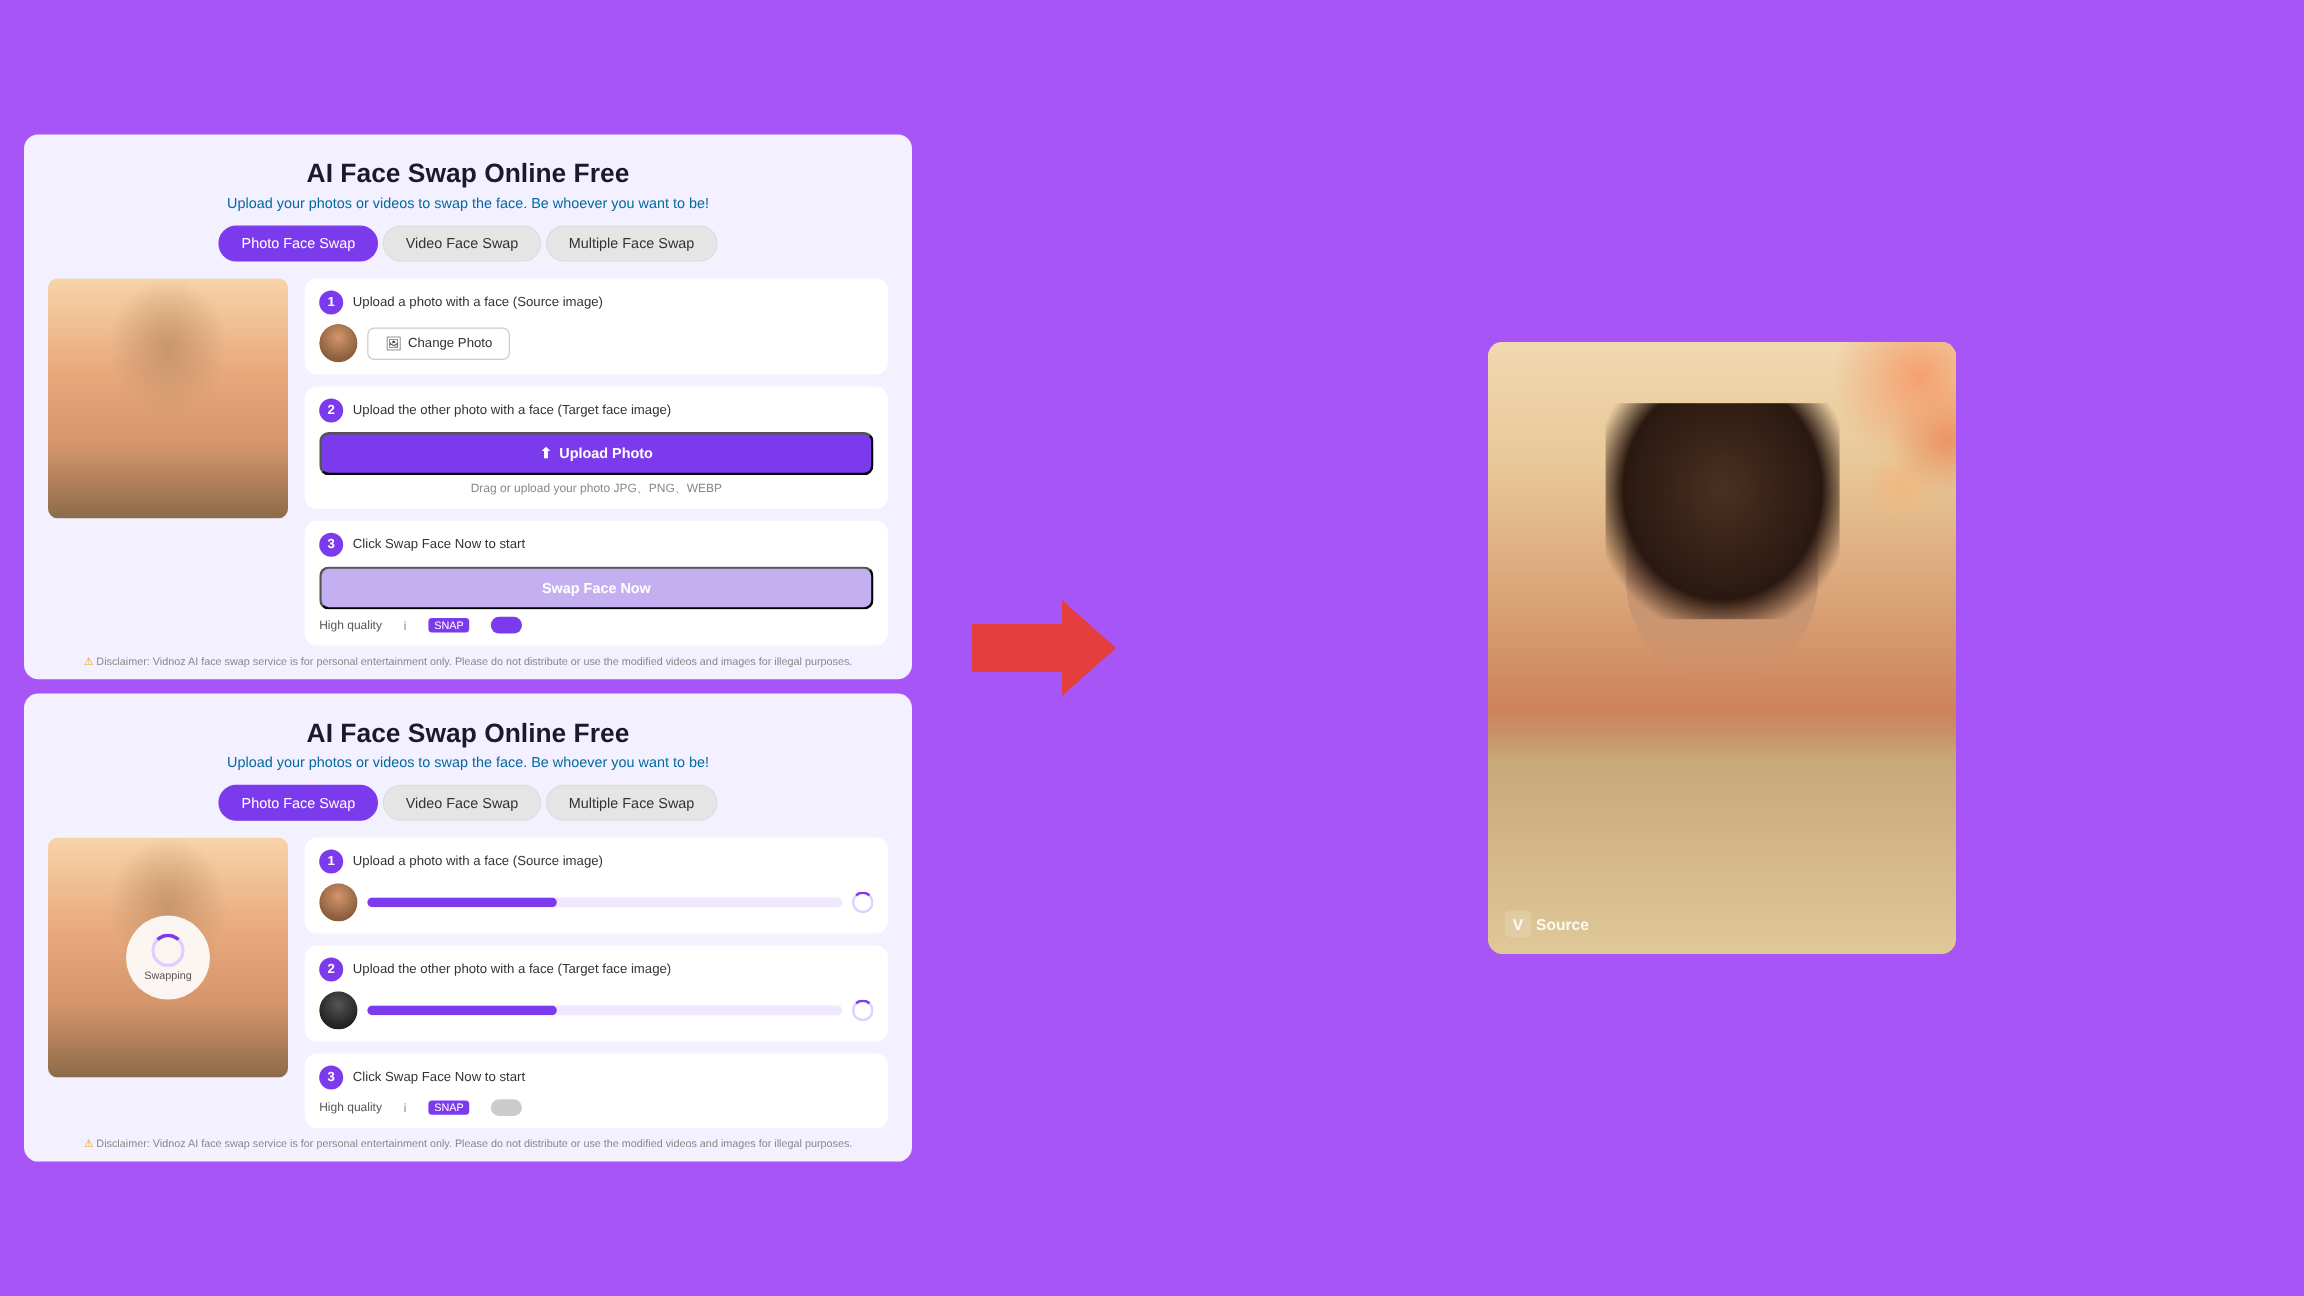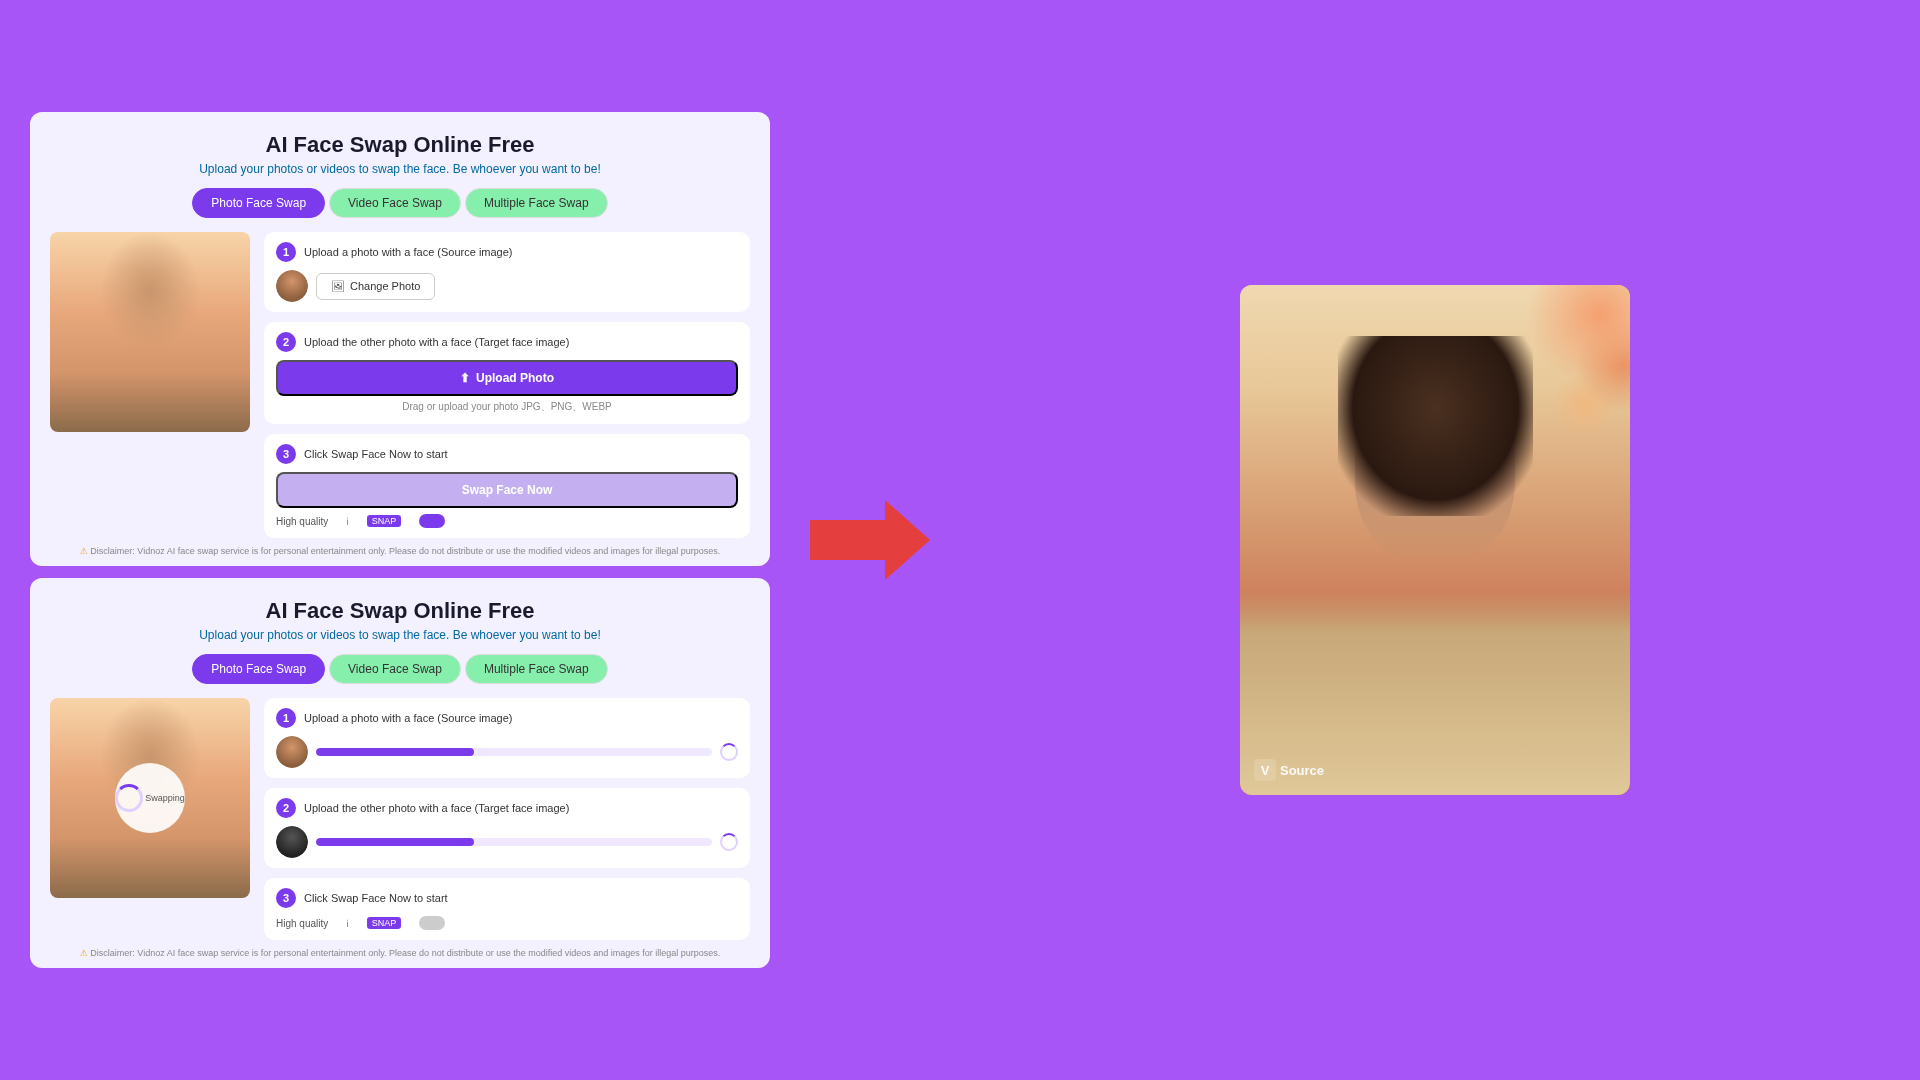--- a/index.html
+++ b/index.html
@@ -13,21 +13,21 @@
       font-family: -apple-system, BlinkMacSystemFont, 'Segoe UI', sans-serif;
       overflow: hidden;
     }
 
     
     .left-panel {
       width: 790px;
       height: 1064px;
       display: flex;
       flex-direction: column;
-      align-items: flex-start;
+      align-items: flex-end;
       justify-content: center;
       gap: 12px;
       padding: 20px 30px;
     }
 
     
     .screenshot-card {
       background: #f3f0ff;
       border-radius: 12px;
       width: 740px;
@@ -57,21 +57,21 @@
       gap: 4px;
       margin-bottom: 14px;
     }
 
     .tab {
       padding: 7px 18px;
       border-radius: 20px;
       font-size: 12px;
       cursor: pointer;
       border: 1px solid #ddd;
-      background: #86efac;
+      background: #e5e5e5;
       color: #333;
     }
 
     .tab.active {
       background: #7c3aed;
       color: #fff;
       border-color: #7c3aed;
     }
 
     
@@ -104,21 +104,21 @@
     .swapping-overlay {
       position: absolute;
       top: 50%;
       left: 50%;
       transform: translate(-50%, -50%);
       background: rgba(255,255,255,0.9);
       border-radius: 50%;
       width: 70px;
       height: 70px;
       display: flex;
-      flex-direction: row;
+      flex-direction: column;
       align-items: center;
       justify-content: center;
       gap: 2px;
     }
 
     .spinner {
       width: 28px;
       height: 28px;
       border: 3px solid #e0d0ff;
       border-top-color: #7c3aed;

